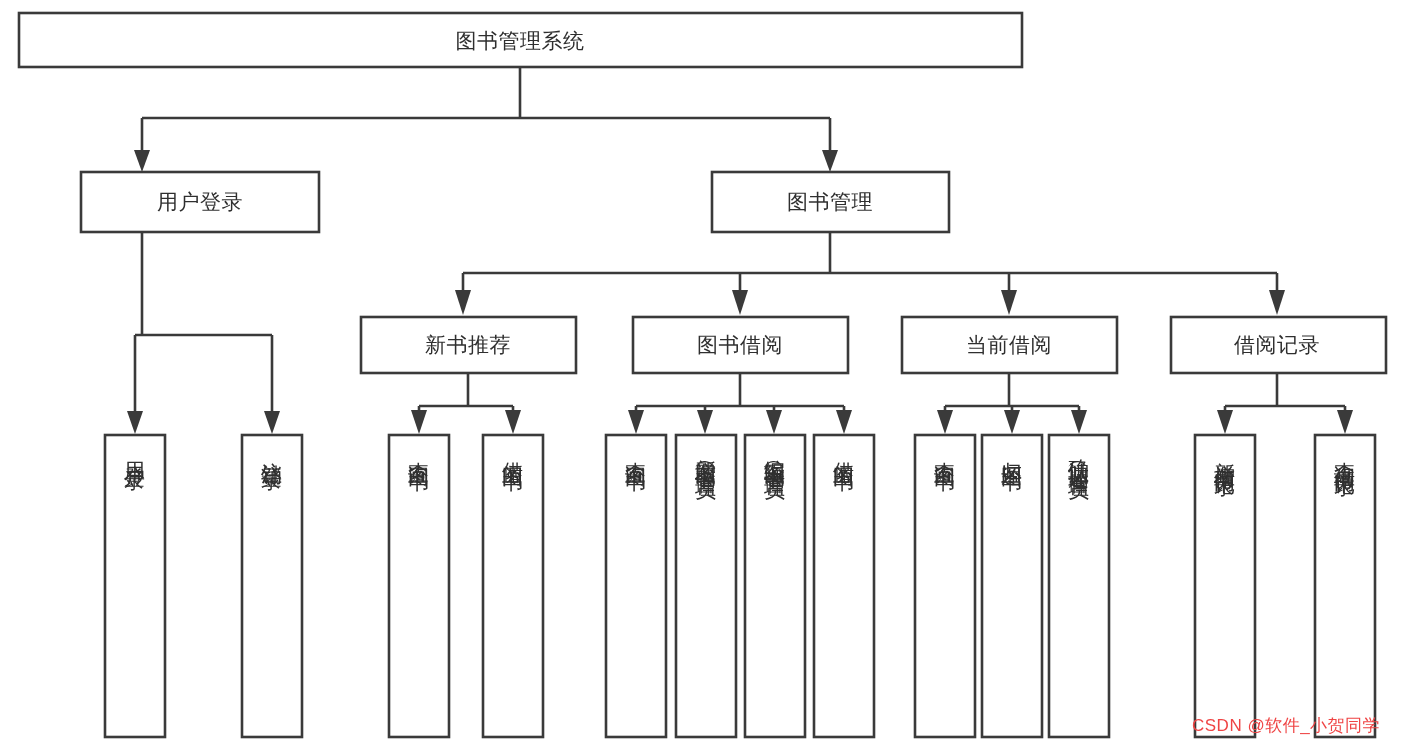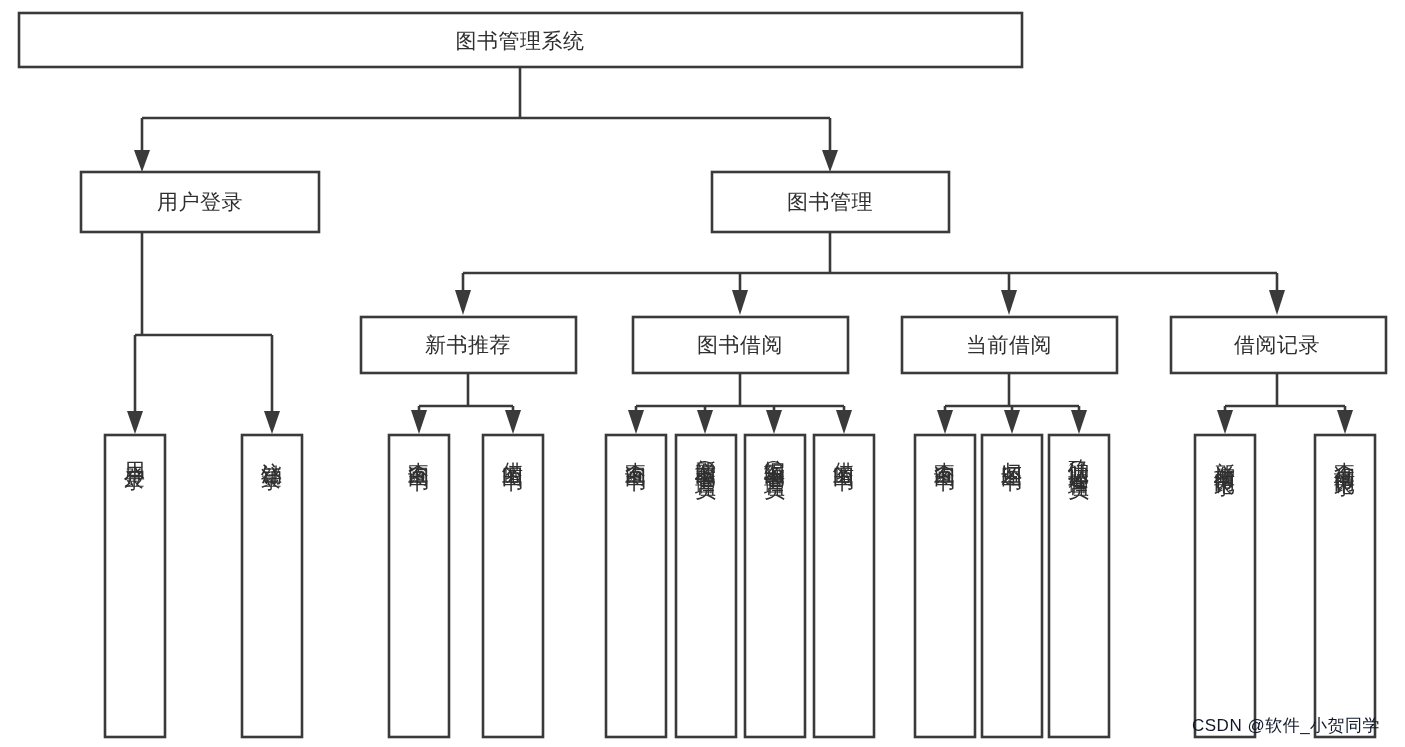--- a/index.html
+++ b/index.html
@@ -66,21 +66,21 @@
     text-orientation: upright;
     line-height: 1.0;
     letter-spacing: 3px;
     white-space: nowrap;
     text-align: left;
   }
   .watermark {
     position: absolute;
     font-family: "Liberation Sans", "DejaVu Sans", sans-serif;
     font-size: 17px;
-    color: #0f172a;
+    color: #ef4444;
     white-space: nowrap;
     left: 1192px;
     top: 714px;
     letter-spacing: 0.5px;
   }
 </style>
 </head>
 <body>
 
 <div id="diagram-root">

